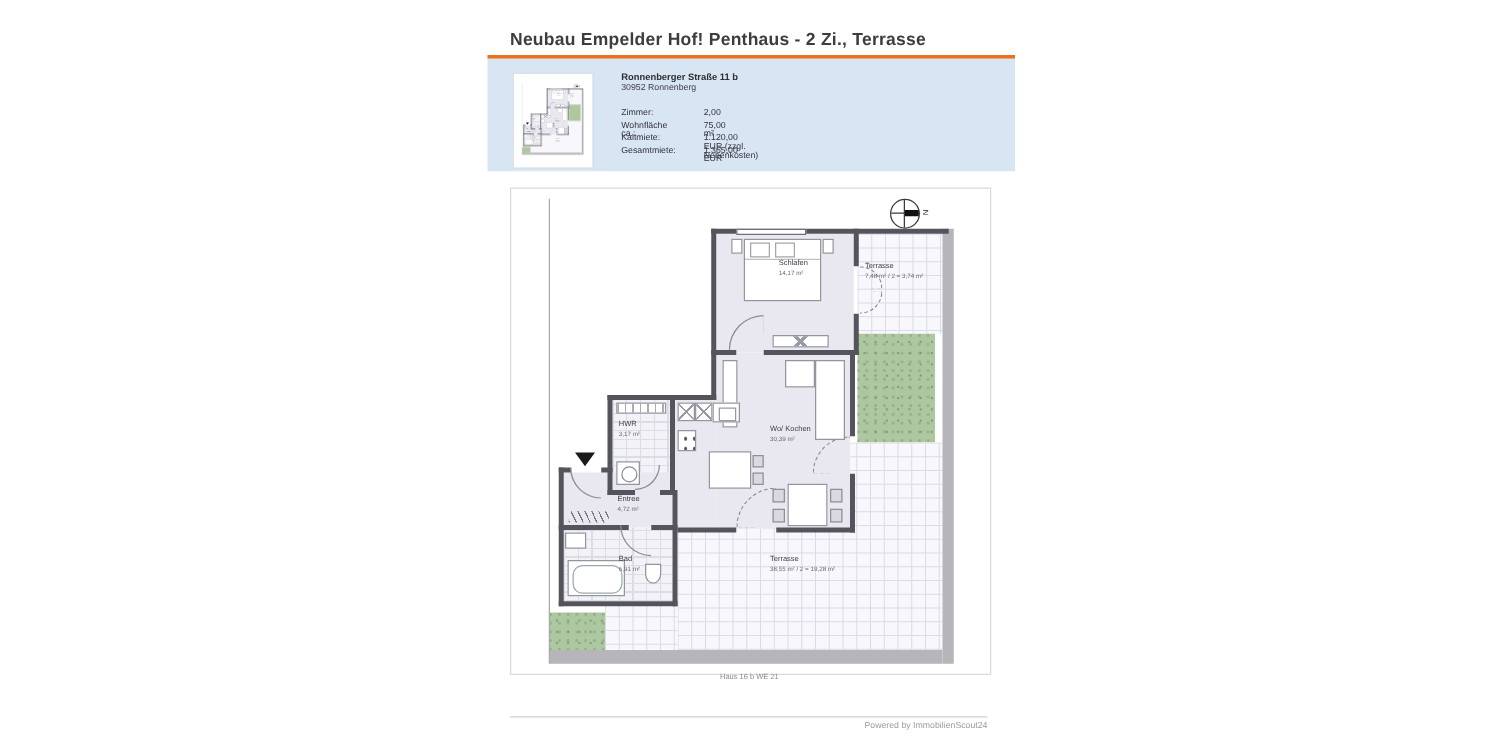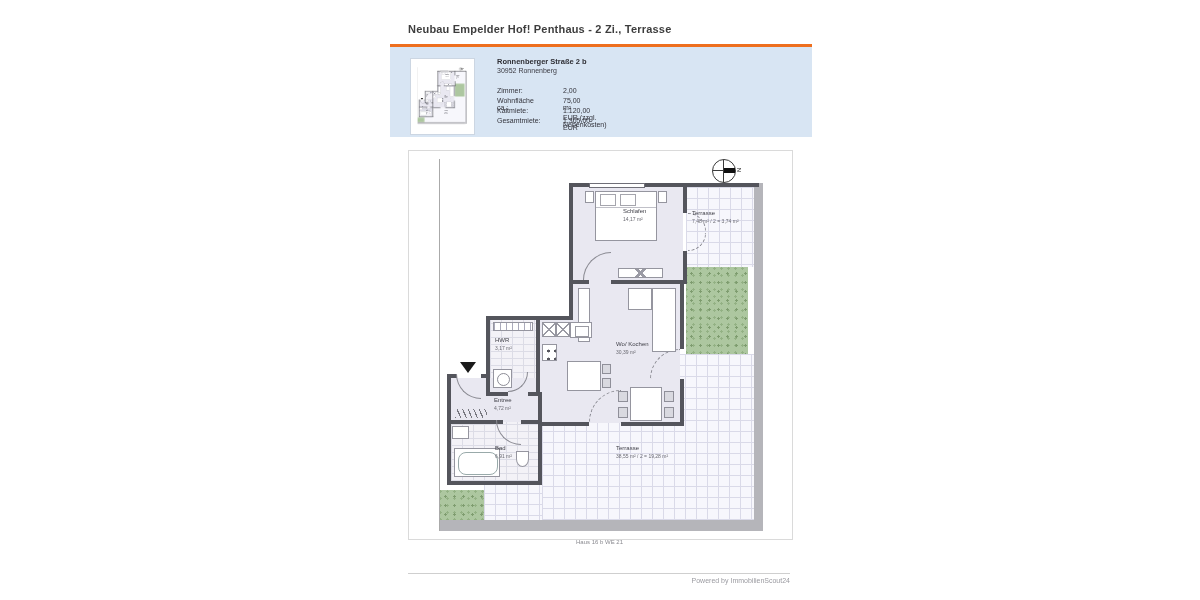--- a/index.html
+++ b/index.html
@@ -1,21 +1,21 @@
 <!DOCTYPE html>
 <html><head>
 <meta charset="utf-8">
 <title>Exposé</title>
 <style>
   html,body{margin:0;padding:0;}
   body{width:1200px;height:600px;background:#ffffff;position:relative;overflow:hidden;
        font-family:"Liberation Sans",sans-serif;}
   .abs{position:absolute;}
   
-  #doc-title{left:408px;top:23px;font-size:11px;font-weight:bold;color:#3d3d3d;letter-spacing:.2px;text-align:right;}
+  #doc-title{left:408px;top:23px;font-size:14px;font-weight:bold;color:#3d3d3d;letter-spacing:.2px;text-align:right;}
   #accent-rule{left:390px;top:44px;width:422px;height:3px;background:#ee6f1e;}
   
   #info-box{left:390px;top:47px;width:422px;height:90px;background:#d8e5f3;}
   #thumb{left:20px;top:11px;width:63px;height:75px;background:#fff;border:1px solid #ccd6e2;overflow:hidden;}
   #addr1{left:107px;top:10px;font-size:7.5px;font-weight:bold;color:#2e2e34;}
   #addr2{left:107px;top:20px;font-size:7px;color:#3c3c44;}
   .inforow{left:107px;height:10px;font-size:7px;color:#33333b;}
   .inforow .lbl{position:absolute;left:0;top:0;}
   .inforow .val{position:absolute;left:66px;top:0;}
   
@@ -178,21 +178,21 @@
   <div class="rlabel" style="left:86px;top:294px;">
     <span class="nm">Bad</span>
     <span class="ar">6,91 m²</span>
   </div>
   <div class="rlabel" style="left:207px;top:294px;">
     <span class="nm">Terrasse</span>
     <span class="ar">38,55 m² / 2 = 19,28 m²</span>
   </div>
 </div>
     </div>
-  <div class="abs" id="addr1">Ronnenberger Straße 2 b</div>
+  <div class="abs" id="addr1">Ronnenberger Straße 11 b</div>
   <div class="abs" id="addr2">30952 Ronnenberg</div>
   <div class="abs inforow" style="top:40px;">
     <span class="lbl">Zimmer:</span>
     <span class="val">2,00</span>
   </div>
   <div class="abs inforow" style="top:50px;">
     <span class="lbl">Wohnfläche ca.:</span>
     <span class="val">75,00 m²</span>
   </div>
   <div class="abs inforow" style="top:60px;">

